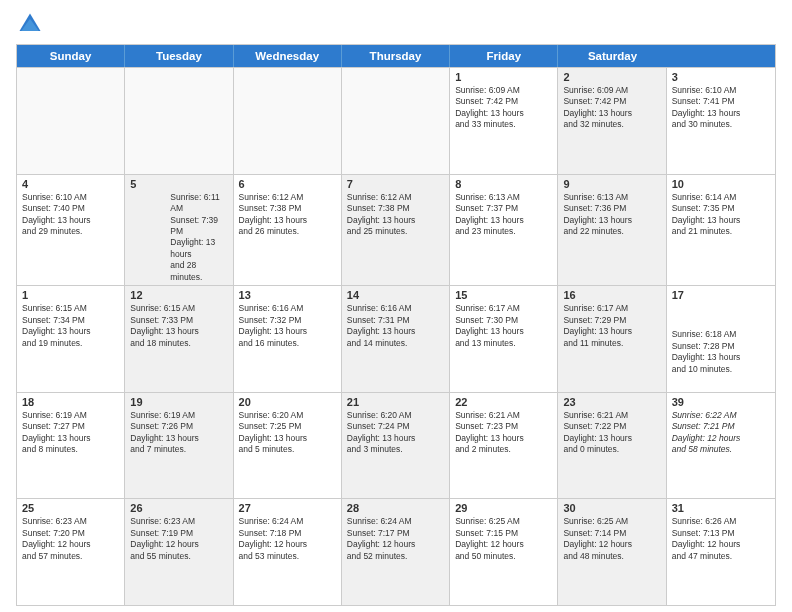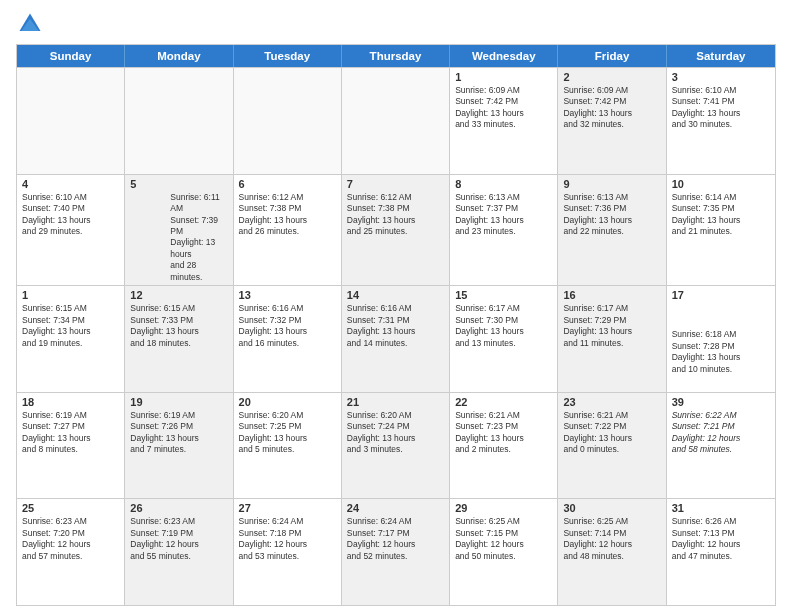--- a/index.html
+++ b/index.html
@@ -132,24 +132,23 @@
     </div>
     <div class="title-block">
       <div class="month-title"></div>
       <div class="subtitle"></div>
     </div>
   </div>
 
   <div class="calendar">
     <div class="cal-header">
     <div class="cal-header-cell">Sunday</div>
-        <div class="cal-header-cell">Monday</div>
         <div class="cal-header-cell">Tuesday</div>
+        <div class="cal-header-cell">Wednesday</div>
         <div class="cal-header-cell">Thursday</div>
-        <div class="cal-header-cell">Wednesday</div>
         <div class="cal-header-cell">Friday</div>
         <div class="cal-header-cell">Saturday</div>
       </div>
     <div class="cal-body">
     <div class="cal-row">
           <div class="cal-cell empty"></div>
           <div class="cal-cell empty"></div>
           <div class="cal-cell empty"></div>
           <div class="cal-cell empty"></div>
           <div class="cal-cell">
@@ -343,21 +342,21 @@
 and 55 minutes.</div>
           </div>
           <div class="cal-cell">
             <span class="day-num">27</span>
             <div class="cell-text" style="white-space: pre-line;">Sunrise: 6:24 AM
 Sunset: 7:18 PM
 Daylight: 12 hours
 and 53 minutes.</div>
           </div>
           <div class="cal-cell shaded">
-            <span class="day-num">24</span>
+            <span class="day-num">28</span>
             <div class="cell-text" style="white-space: pre-line;">Sunrise: 6:24 AM
 Sunset: 7:17 PM
 Daylight: 12 hours
 and 52 minutes.</div>
           </div>
           <div class="cal-cell">
             <span class="day-num">29</span>
             <div class="cell-text" style="white-space: pre-line;">Sunrise: 6:25 AM
 Sunset: 7:15 PM
 Daylight: 12 hours

